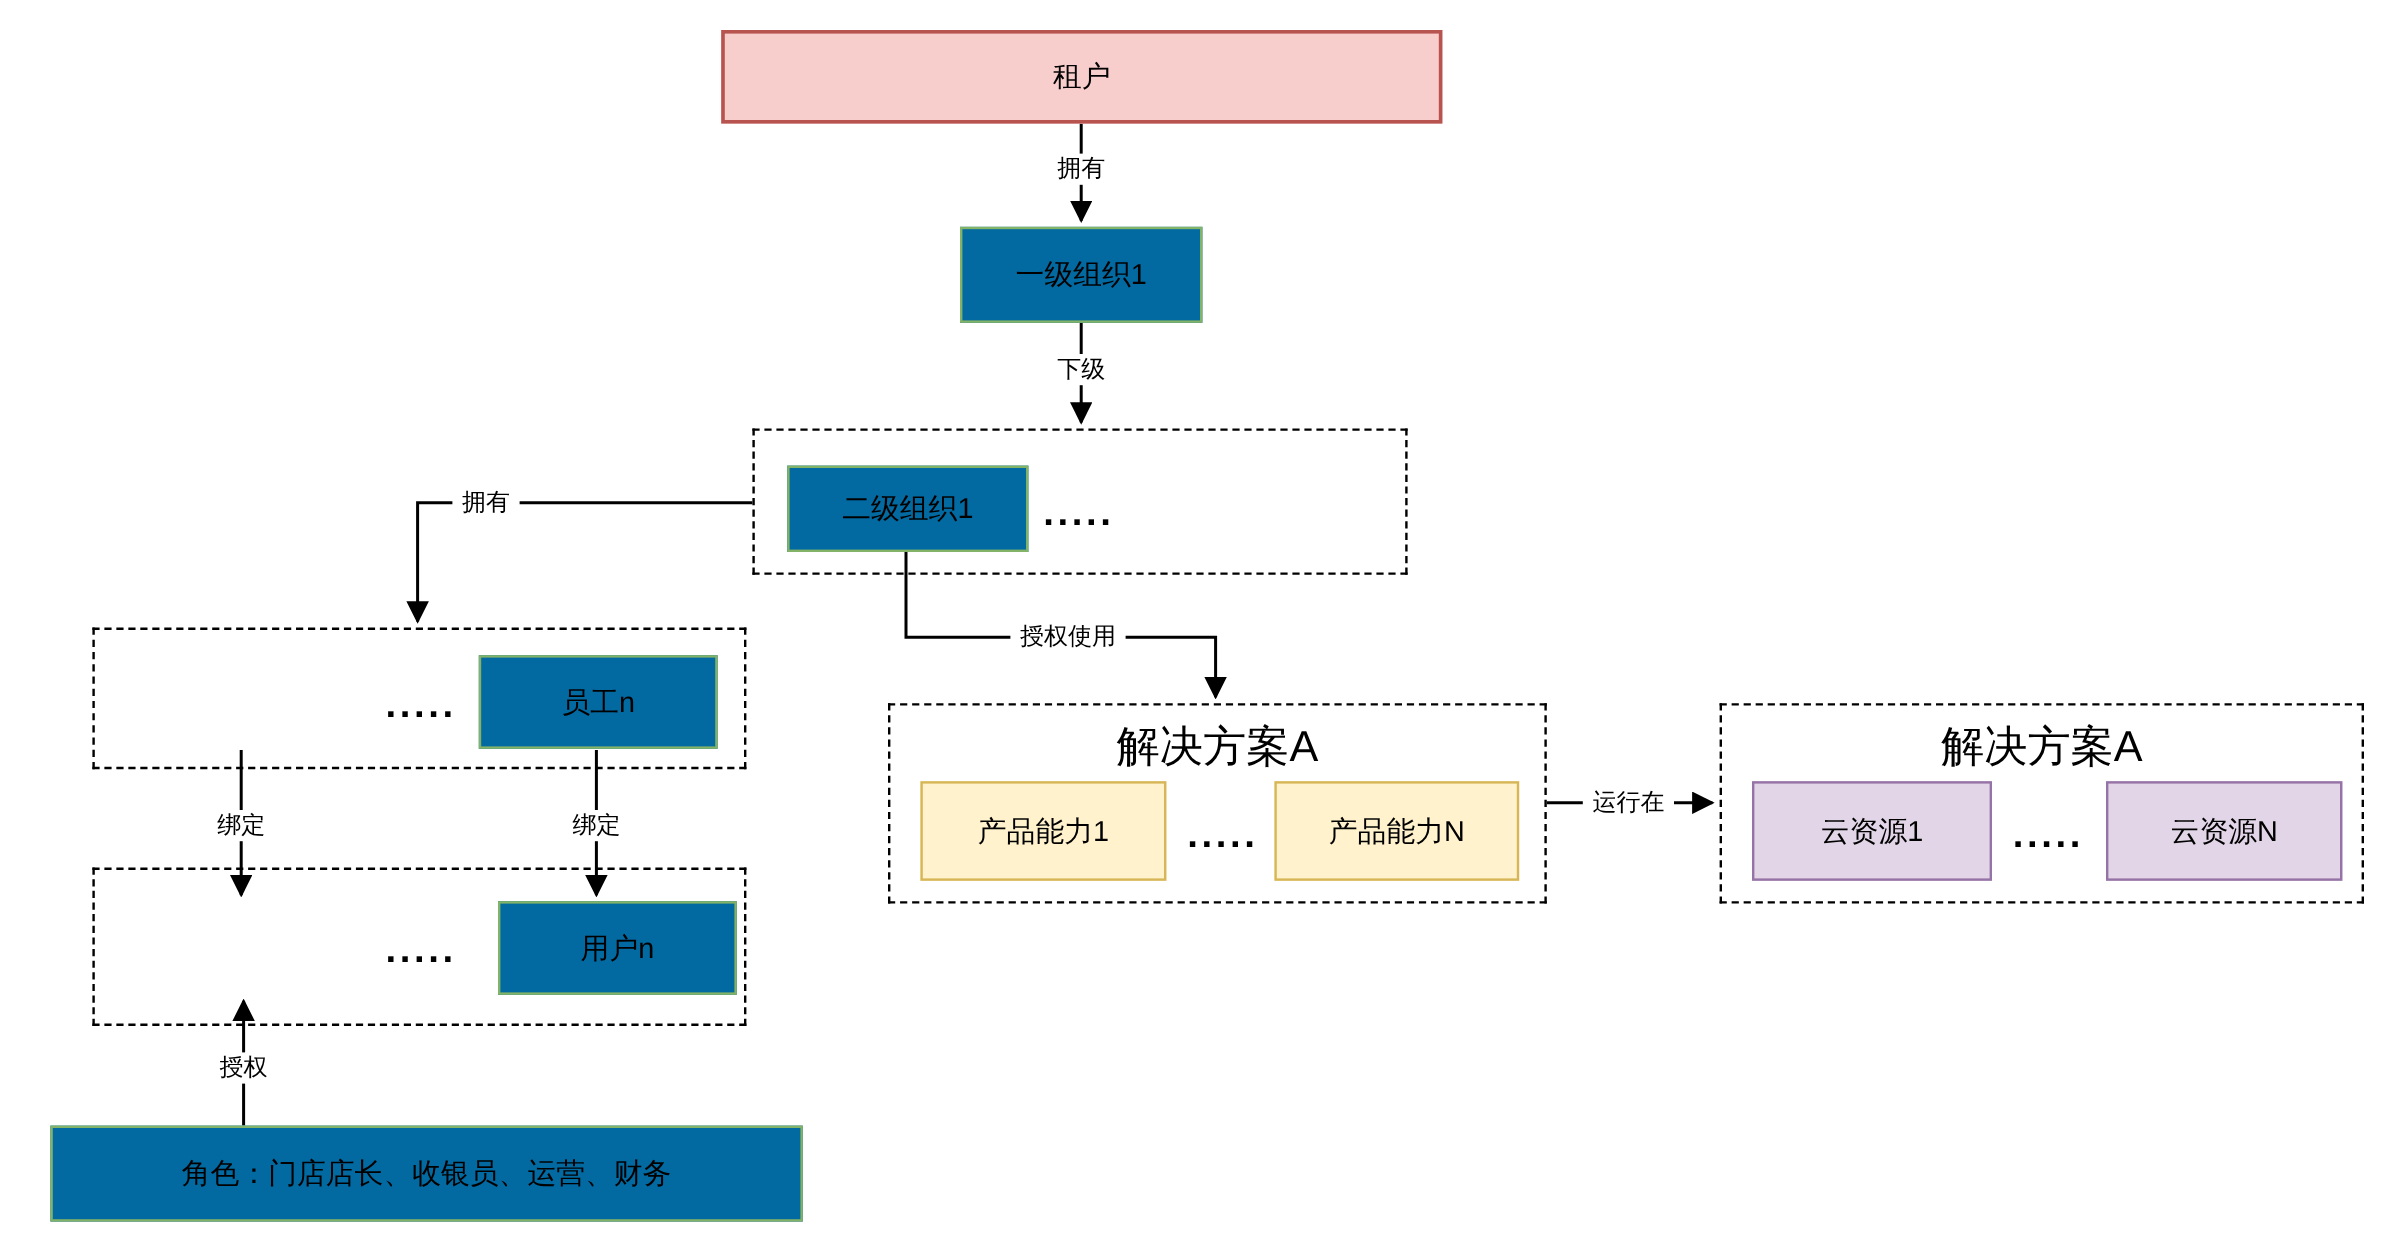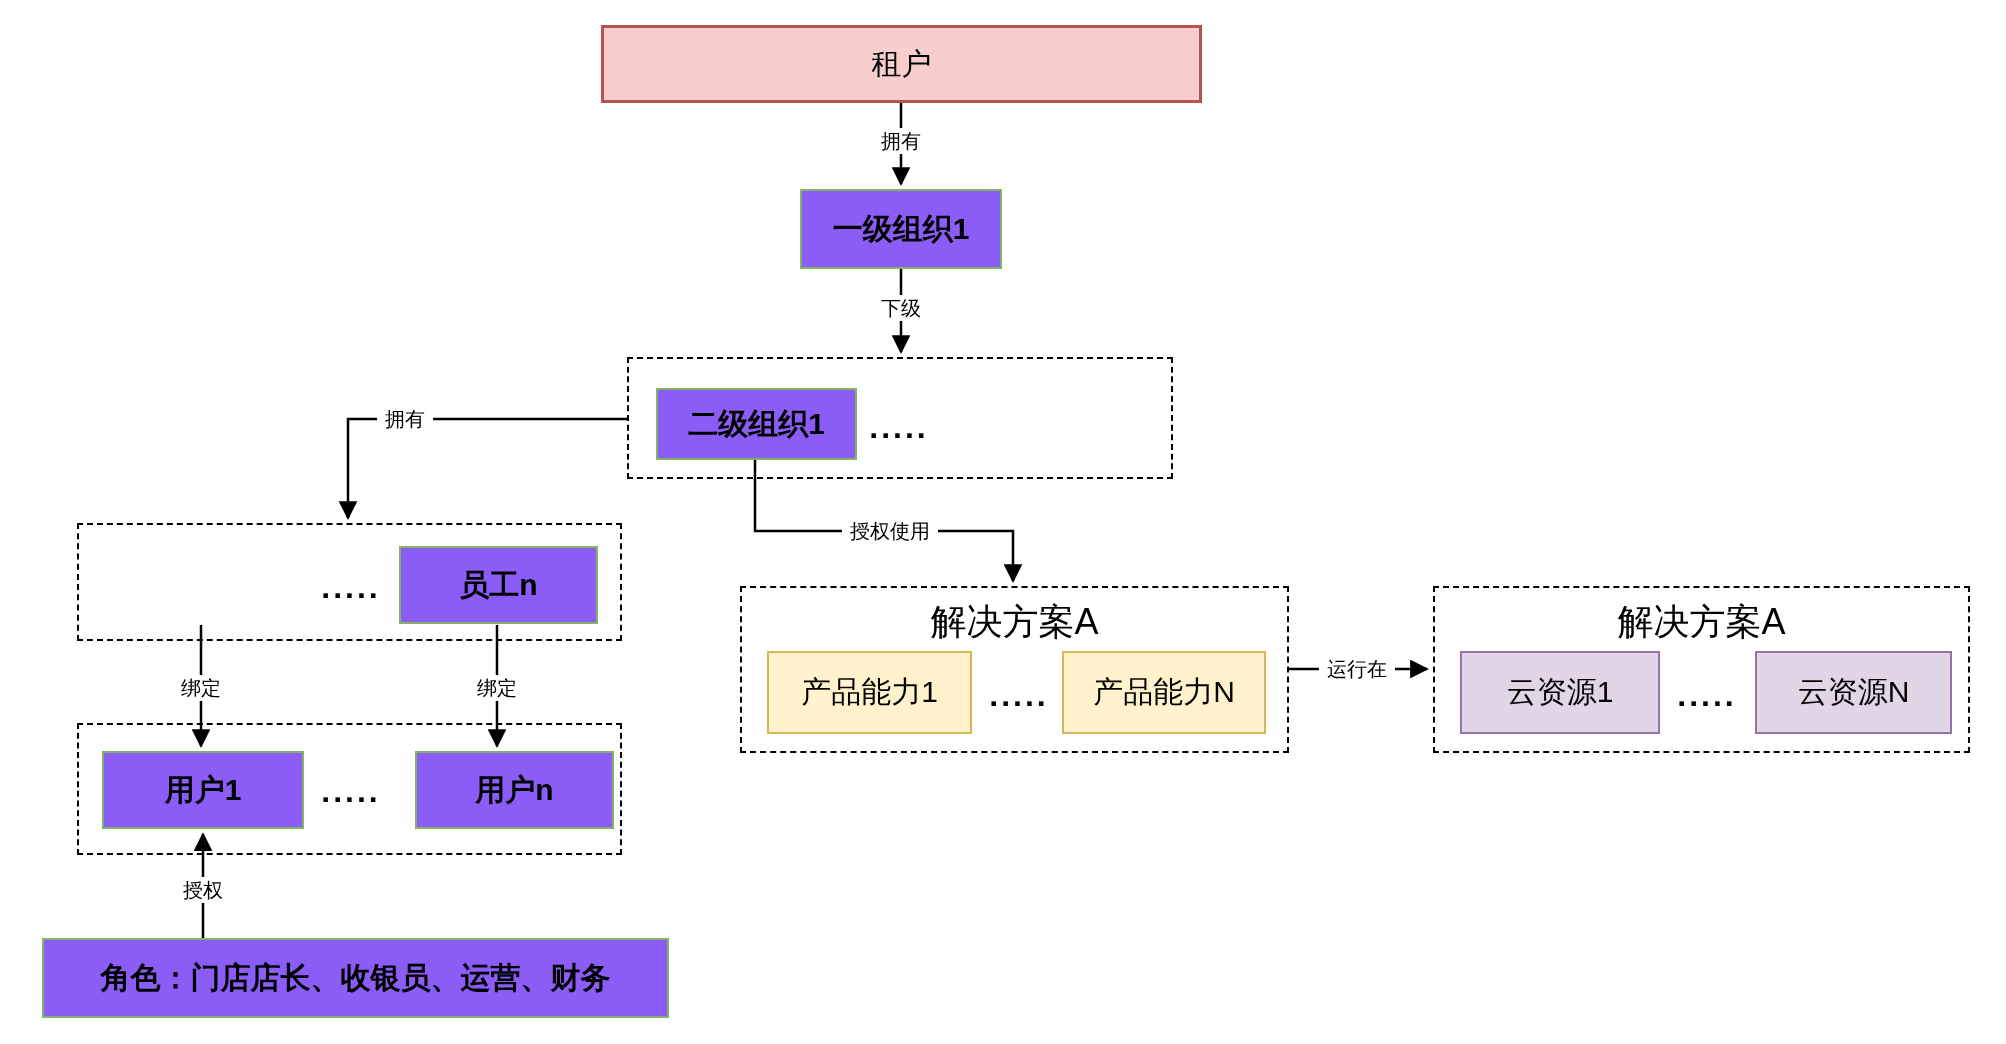--- a/index.html
+++ b/index.html
@@ -16,27 +16,27 @@
     position: absolute;
     left: 0; top: 0;
     width: 2006px; height: 1044px;
     pointer-events: none;
   }
   .node {
     position: absolute;
     display: flex;
     align-items: center;
     justify-content: center;
-    font-size: 30px;
+    font-size: 24px;
     text-align: center;
     box-sizing: border-box;
     white-space: nowrap;
   }
   .node.red    { background: #F8CECC; border: 3px solid #B85450; }
-  .node.green  { background: #8b5cf6; border: 2.5px solid #82B366; font-weight: bold; }
+  .node.green  { background: #0369a1; border: 2.5px solid #82B366; }
   .node.yellow { background: #FFF2CC; border: 2.5px solid #D6B656; }
   .node.purple { background: #E1D5E7; border: 2.5px solid #9673A6; }
   .group {
     position: absolute;
     border: 2.5px dashed #000;
     box-sizing: border-box;
     background: transparent;
   }
   .group-title {
     position: absolute;
@@ -100,21 +100,20 @@
     <div class="node green" style="left:27px; top:29px; width:201px; height:72px;">二级组织1</div>
     <div class="dots" style="left:270px; top:68px;">.....</div>
   </div>
 
   <div class="group" style="left:77px; top:523px; width:545px; height:118px;">
     <div class="dots" style="left:272px; top:62px;">.....</div>
     <div class="node green" style="left:320px; top:21px; width:199px; height:78px;">员工n</div>
   </div>
 
   <div class="group" style="left:77px; top:723px; width:545px; height:132px;">
-    <div class="node green" style="left:23px; top:26px; width:202px; height:78px;">用户1</div>
     <div class="dots" style="left:272px; top:66px;">.....</div>
     <div class="node green" style="left:320px; top:26px; width:199px; height:78px;margin-left:16px;">用户n</div>
   </div>
 
   <div class="node green" style="left:42px; top:938px; width:627px; height:80px;">角色：门店店长、收银员、运营、财务</div>
 
   <div class="group" style="left:740px; top:586px; width:549px; height:167px;">
     <div class="group-title">解决方案A</div>
     <div class="node yellow" style="left:25px; top:63px; width:205px; height:83px;">产品能力1</div>
     <div class="dots" style="left:277px; top:107px;">.....</div>

